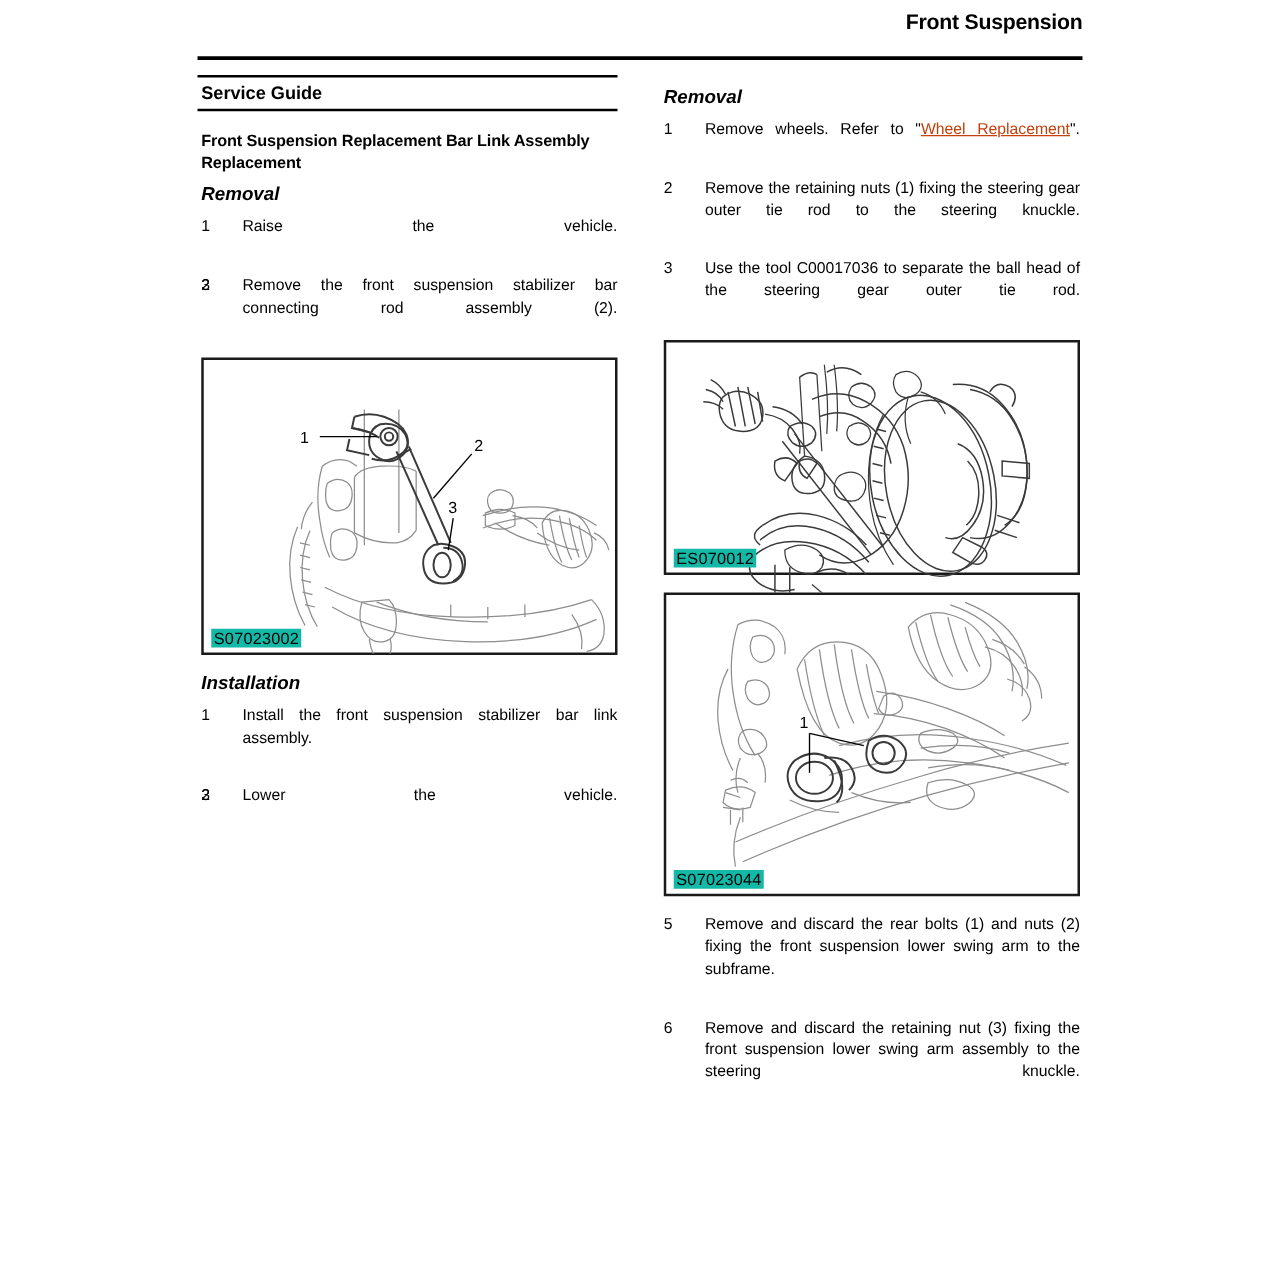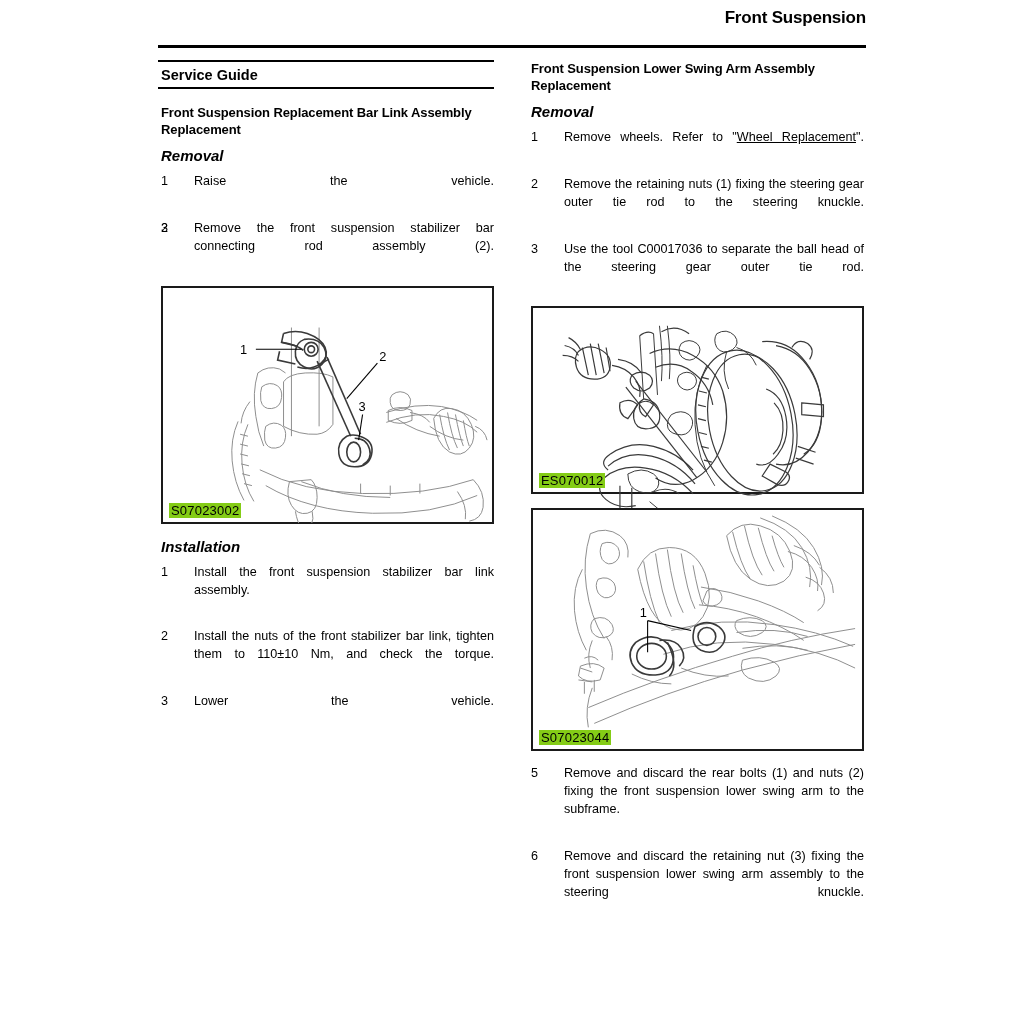--- a/index.html
+++ b/index.html
@@ -100,21 +100,21 @@
     text-align: left;
   }
   ol.steps li .txt { display: block; }
   
   ol.steps li .txt::after {
     content: "";
     display: inline-block;
     width: 100%;
   }
   a.xref {
-    color: #000000;
+    color: #c2410c;
     text-decoration: underline;
   }
 
   
   .figure {
     position: relative;
     border: 2px solid #1a1a1a;
     background: #fff;
     box-sizing: border-box;
     margin: 12px 0 14px 3px;
@@ -123,21 +123,21 @@
   .figure .canvas {
     display: block;
     width: 100%;
   }
   .figure .fig-caption {
     position: absolute;
     left: 6px;
     bottom: 4px;
     font-size: 13px;
     letter-spacing: 0.2px;
-    background: #84cc16;
+    background: #14b8a6;
     padding: 0 2px;
   }
   .fig-a { height: 238px; }
   .fig-b { height: 188px; }
   .fig-c { height: 243px; }
 
   .callout {
     font-size: 13px;
     fill: #000;
     font-family: "Liberation Sans", sans-serif;
@@ -256,32 +256,30 @@
 
   <div class="sub-head">Installation</div>
 
   <ol class="steps">
     <li>
       <span class="num">1</span>
       <span class="txt">Install the front suspension stabilizer bar link assembly.</span>
     </li>
     <li>
       <span class="num">2</span>
-      <span class="txt">Install the nuts of the front stabilizer bar link, tighten them to 110±10 Nm, and check the torque.</span>
     </li>
     <li>
       <span class="num">3</span>
       <span class="txt">Lower the vehicle.</span>
     </li>
   </ol>
 </div>
 
 <div class="col col-right">
 
-  <h2 class="proc-title">Front Suspension Lower Swing Arm Assembly Replacement</h2>
 
   <div class="sub-head">Removal</div>
 
   <ol class="steps">
     <li>
       <span class="num">1</span>
       <span class="txt"><span>Remove wheels. Refer to "</span><a class="xref" href="#">Wheel Replacement</a><span>".</span></span>
     </li>
     <li>
       <span class="num">2</span>

